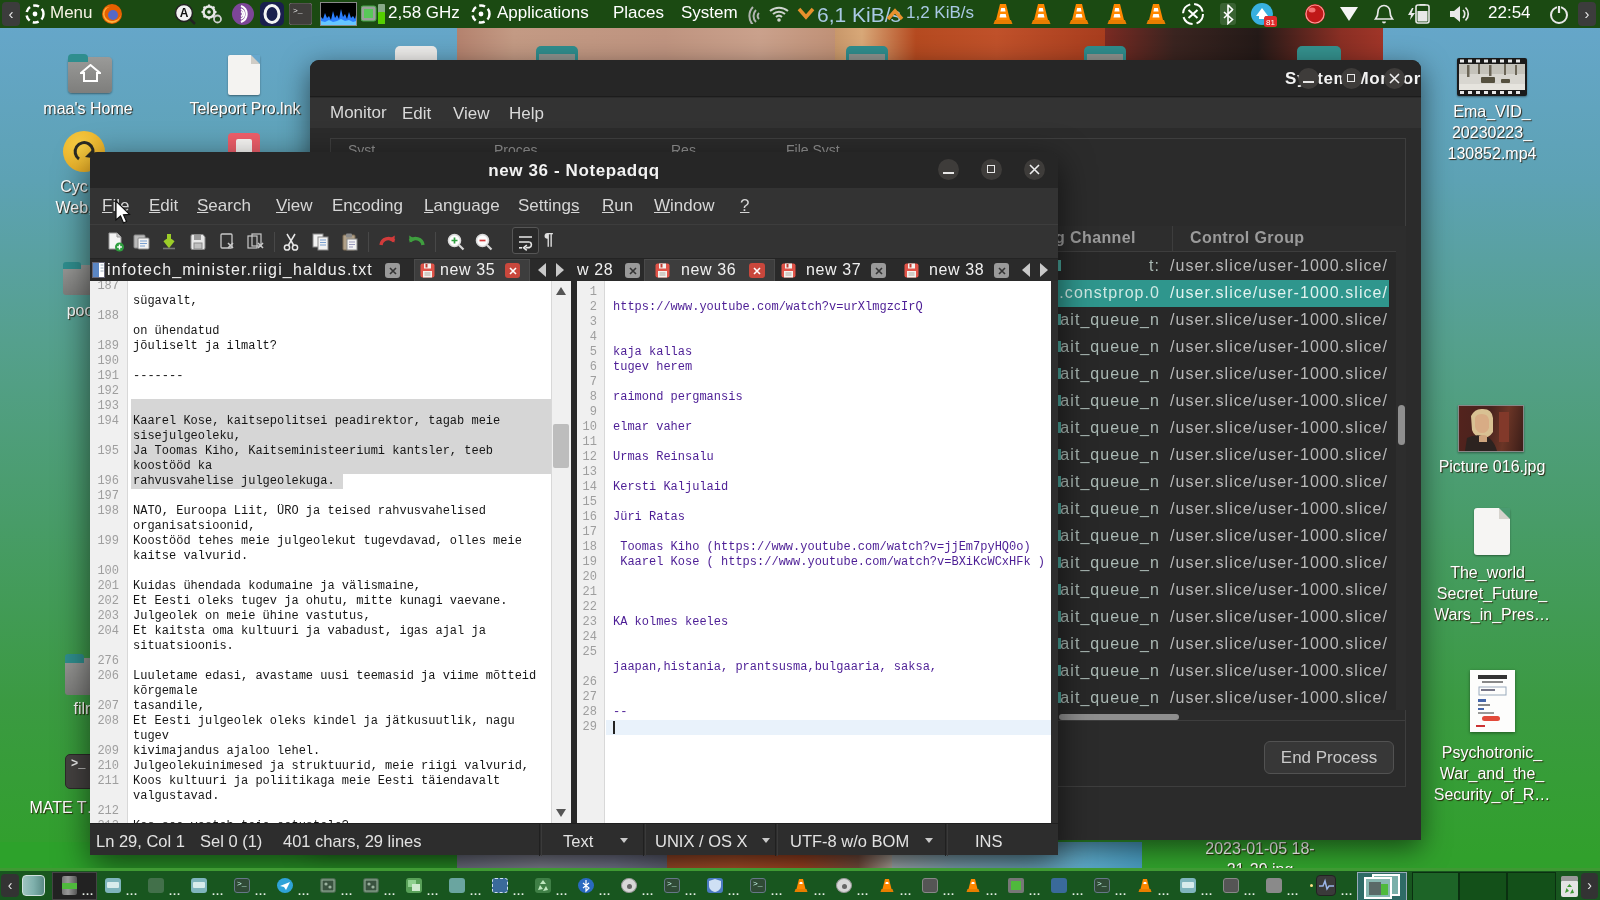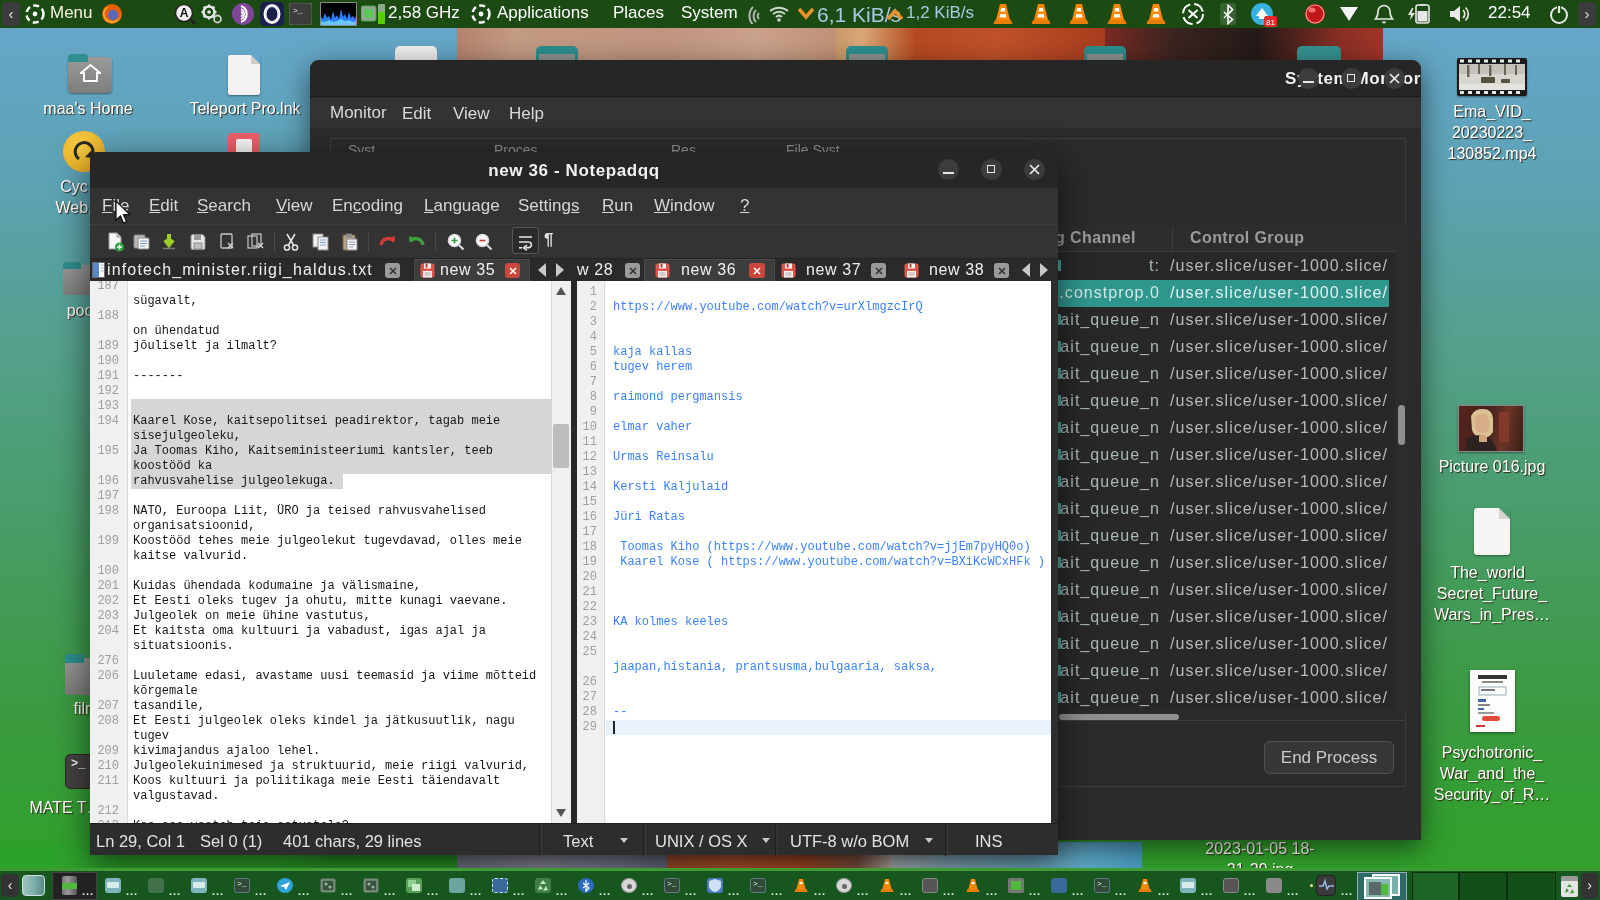--- a/index.html
+++ b/index.html
@@ -483,21 +483,21 @@
       </div>
     <div class="abs" style="left:932px;top:4px;width:0;height:0;border-right:8px solid #c9c9c9;border-top:7px solid transparent;border-bottom:7px solid transparent"></div>
     <div class="abs" style="left:950px;top:4px;width:0;height:0;border-left:8px solid #c9c9c9;border-top:7px solid transparent;border-bottom:7px solid transparent"></div>
   </div>
 
   <style>
     #npq-editor { overflow:hidden; font-family:"Liberation Mono",monospace; font-size:12px; }
     .ln { position:absolute; left:0; width:29px; text-align:right; color:#9e9e9e; line-height:15px; }
     .lt { position:absolute; left:43px; color:#151515; line-height:15px; white-space:pre; }
     .rn { position:absolute; left:487px; width:20px; text-align:right; color:#9e9e9e; line-height:15px; }
-    .rt { position:absolute; left:523px; color:#3b82f6; line-height:15px; white-space:pre; }
+    .rt { position:absolute; left:523px; color:#4c1d95; line-height:15px; white-space:pre; }
     .sel { position:absolute; left:41px; height:15px; background:#d6d6d6; }
   </style>
   <div class="abs" id="npq-editor" style="left:0;top:129px;width:968px;height:542px;background:#ffffff">
 
     <div class="abs" style="left:0;top:0;width:38px;height:542px;background:#f0f0f0;border-right:1px solid #d8d8d8"></div>
 
     <div class="abs" style="left:461px;top:0;width:20px;height:542px;background:#f0f0f0;border-left:1px solid #d8d8d8"></div>
     <div class="abs" style="left:466px;top:6px;width:0;height:0;border-bottom:8px solid #555;border-left:5.5px solid transparent;border-right:5.5px solid transparent"></div>
     <div class="abs" style="left:466px;top:528px;width:0;height:0;border-top:8px solid #555;border-left:5.5px solid transparent;border-right:5.5px solid transparent"></div>
     <div class="abs" style="left:463px;top:143px;width:16px;height:44px;background:#bdbdbd;border-radius:2px"></div>

